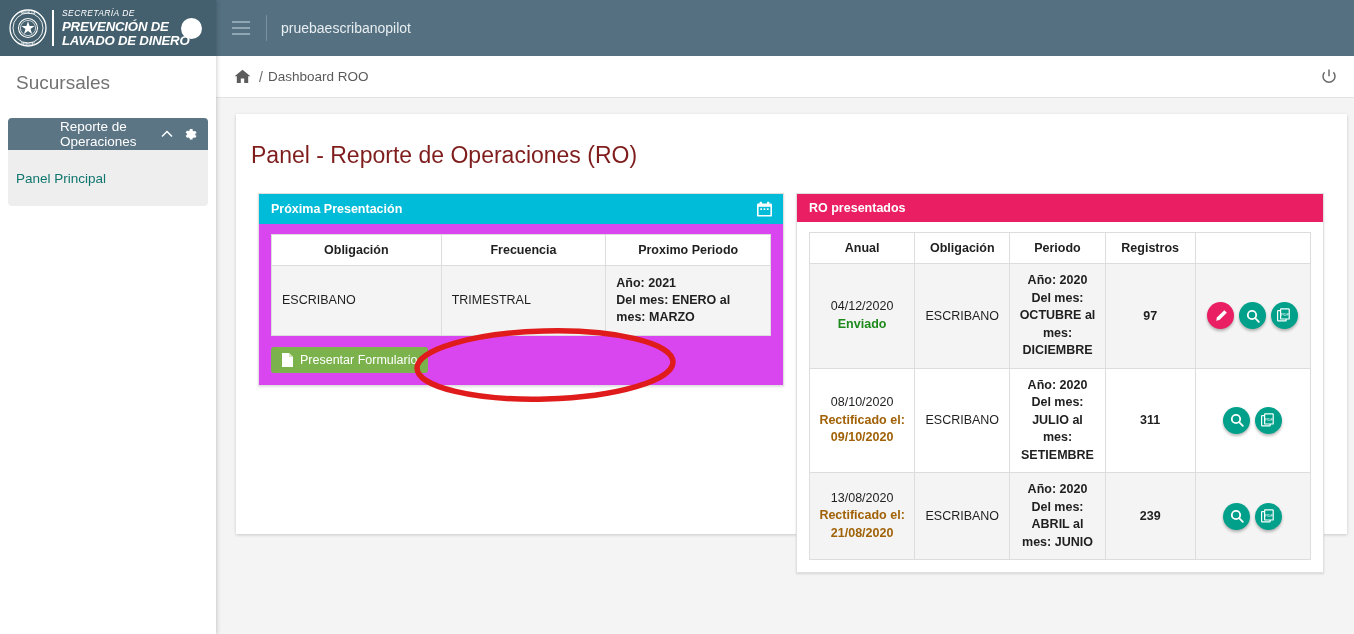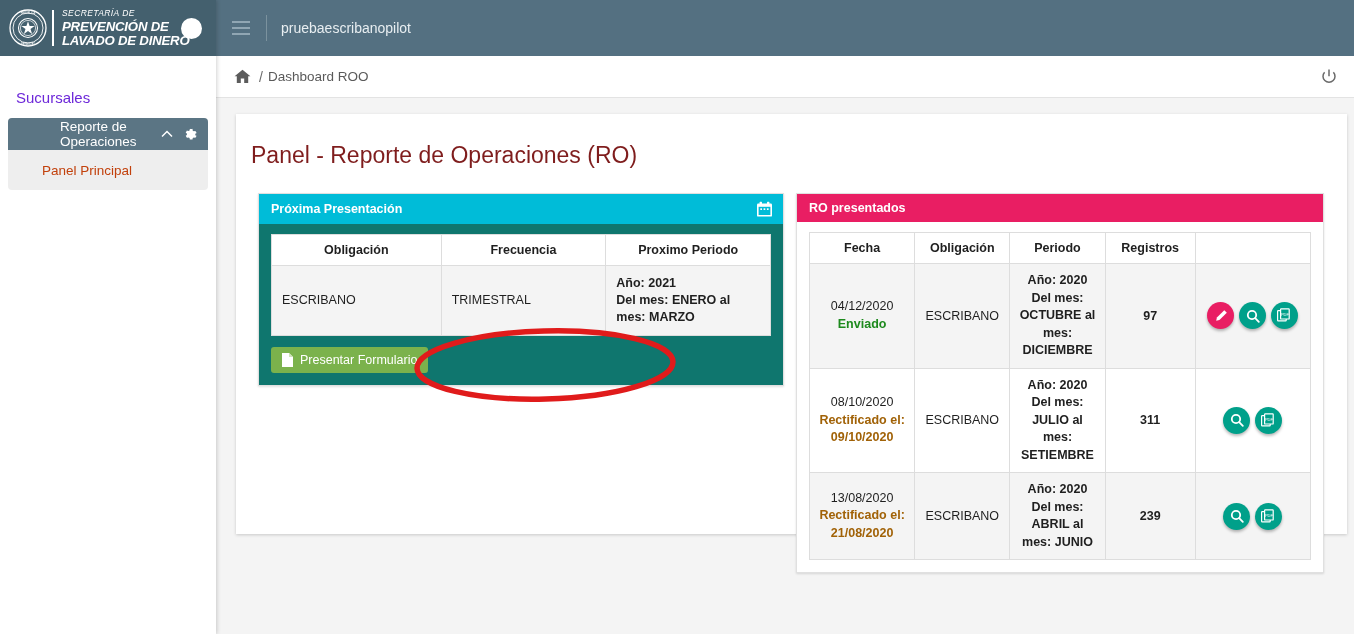--- a/index.html
+++ b/index.html
@@ -30,39 +30,39 @@
   .brand-l1 { font-size:8.5px; letter-spacing:.4px; font-weight:400; margin-bottom:2px;}
   .brand-l2 { font-size:13.2px; font-weight:bold; letter-spacing:-.2px; margin-bottom:1px;}
   .brand-l3 { font-size:13.2px; font-weight:bold; letter-spacing:-.2px;}
   .brand-dot {
     position:absolute; right:14px; top:18px; width:21px; height:21px;
     border-radius:50%; background:#fff;
   }
 
   .nav { padding-top:16px; }
   .nav-item {
-    height:34px; display:flex; align-items:flex-end;
-    padding:0 16px; font-size:15px; color:#6d28d9;
+    height:34px; display:flex; align-items:flex-start;
+    padding:0 16px; font-size:19px; color:#737373;
     cursor:pointer;
   }
   .nav-item.plain { margin-bottom:12px; }
   .nav-group {
     margin:0 8px; border-radius:4px; overflow:hidden;
     background:#eeeeee;
   }
   .nav-group-head {
     display:flex; align-items:center; height:32px; padding:0 10px 0 12px;
     background:#5b7584; color:#ffffff; font-size:13.5px; cursor:pointer;
   }
   .nav-group-head .lbl { flex:1;margin-left:40px; }
   .chev { font-size:12px; margin-right:10px; color:#fff; line-height:1; }
   .gear { width:15px; height:15px; display:block; }
   .nav-sub {
-    height:40px; display:flex; align-items:center; padding-left:34px;
-    font-size:13.5px; color:#c2410c; cursor:pointer;
+    height:56px; display:flex; align-items:center; padding-left:8px;
+    font-size:13.5px; color:#0f766e; cursor:pointer;
   }
   .nav-item.doc { margin-top:14px; }
 
   
   .topbar {
     position:absolute; left:216px; top:0; width:1138px; height:56px;
     background:#547081; display:flex; align-items:center;
   }
   .hamburger { width:18px; height:14px; margin-left:16px; position:relative; cursor:pointer;}
   .hamburger i { position:absolute; left:0; width:18px; height:2px; background:#90a6b3; display:block;}
@@ -97,21 +97,21 @@
   .page-title {
     font-size:23px; color:#7f1d1d; font-weight:400;
     padding:28px 0 0 15px;
   }
 
   .panels { position:relative; margin-top:24px; }
 
   
   .panel-left {
     position:absolute; left:22px; top:0; width:526px;
-    background:#0f766e; border:1px solid #e0e0e0;
+    background:#d946ef; border:1px solid #e0e0e0;
     box-shadow:0 1px 2px rgba(0,0,0,.12);
   }
   .panel-head-cyan {
     height:30px; background:#00bcd8; display:flex; align-items:center;
     padding:0 10px 0 12px; color:#fff; font-size:12.5px; font-weight:bold;
   }
   .panel-head-cyan .t { flex:1; }
   .cal-icon { width:17px; height:17px; display:block; }
 
   .panel-body { padding:10px 12px 12px 12px; }
@@ -322,21 +322,21 @@
         </section>
 
         <section class="panel-right">
           <div class="panel-head-pink">
             <span>RO presentados</span>
           </div>
           <div class="panel-body">
             <table class="grid2">
               <thead>
                 <tr>
-                  <th style="width:21%">Fecha</th>
+                  <th style="width:21%">Anual</th>
                   <th style="width:19%">Obligación</th>
                   <th style="width:19%">Periodo</th>
                   <th style="width:18%">Registros</th>
                   <th style="width:23%"></th>
                 </tr>
               </thead>
               <tbody>
 
                 <tr class="odd">
                   <td class="p-date">

